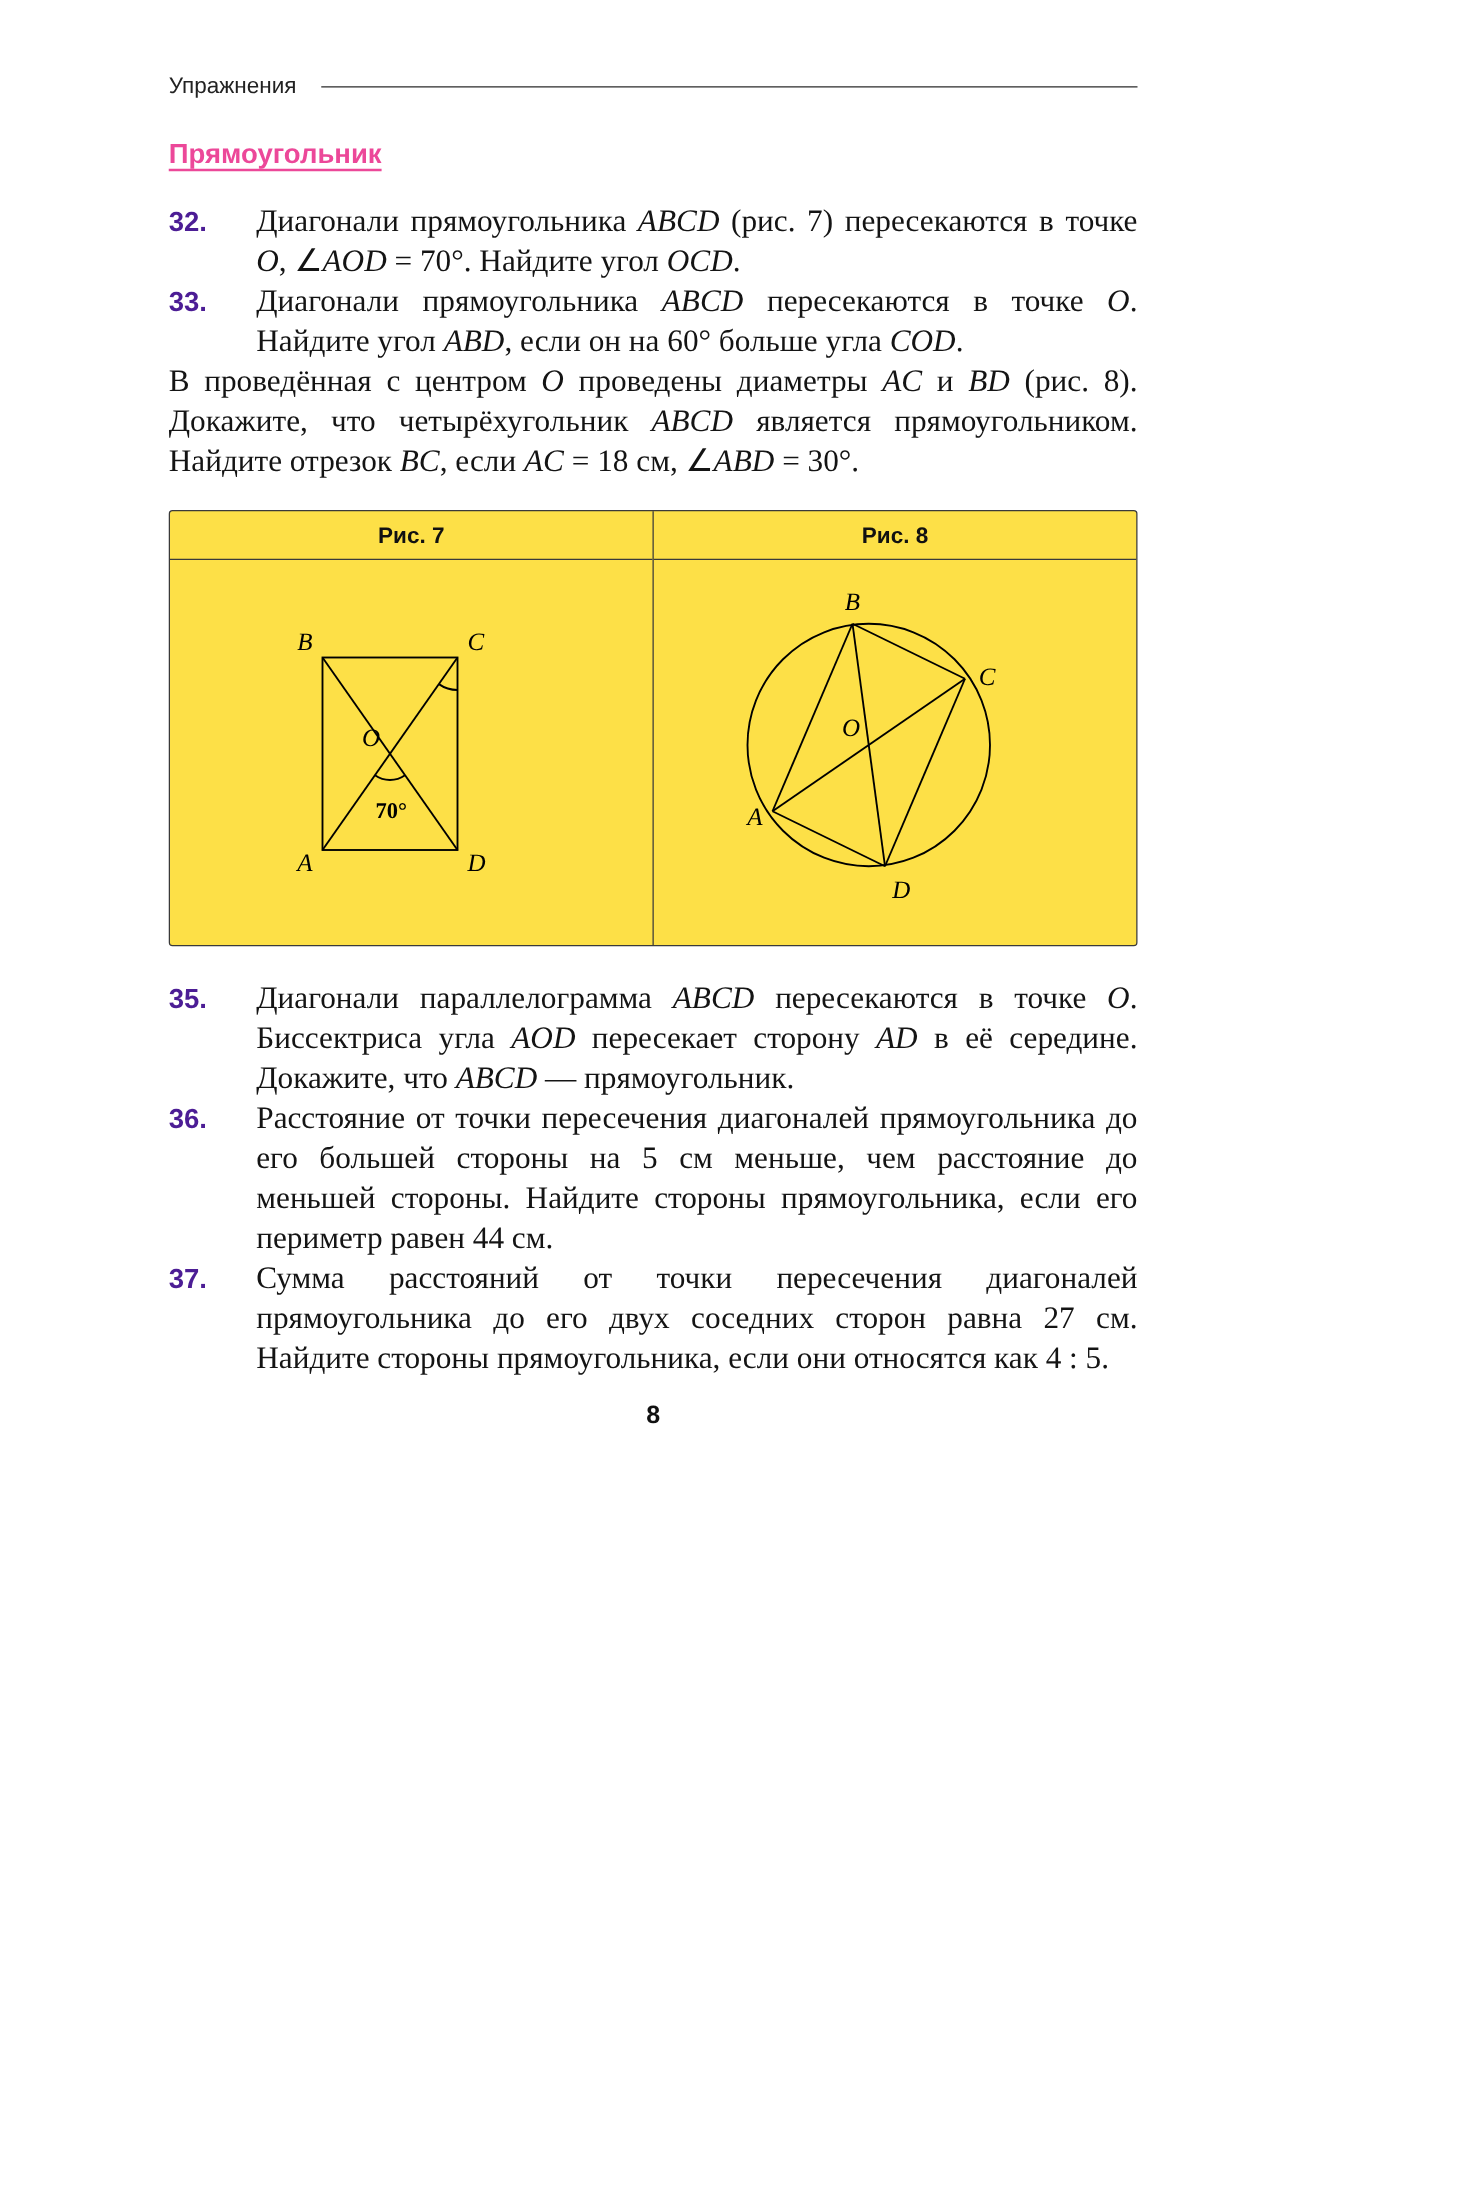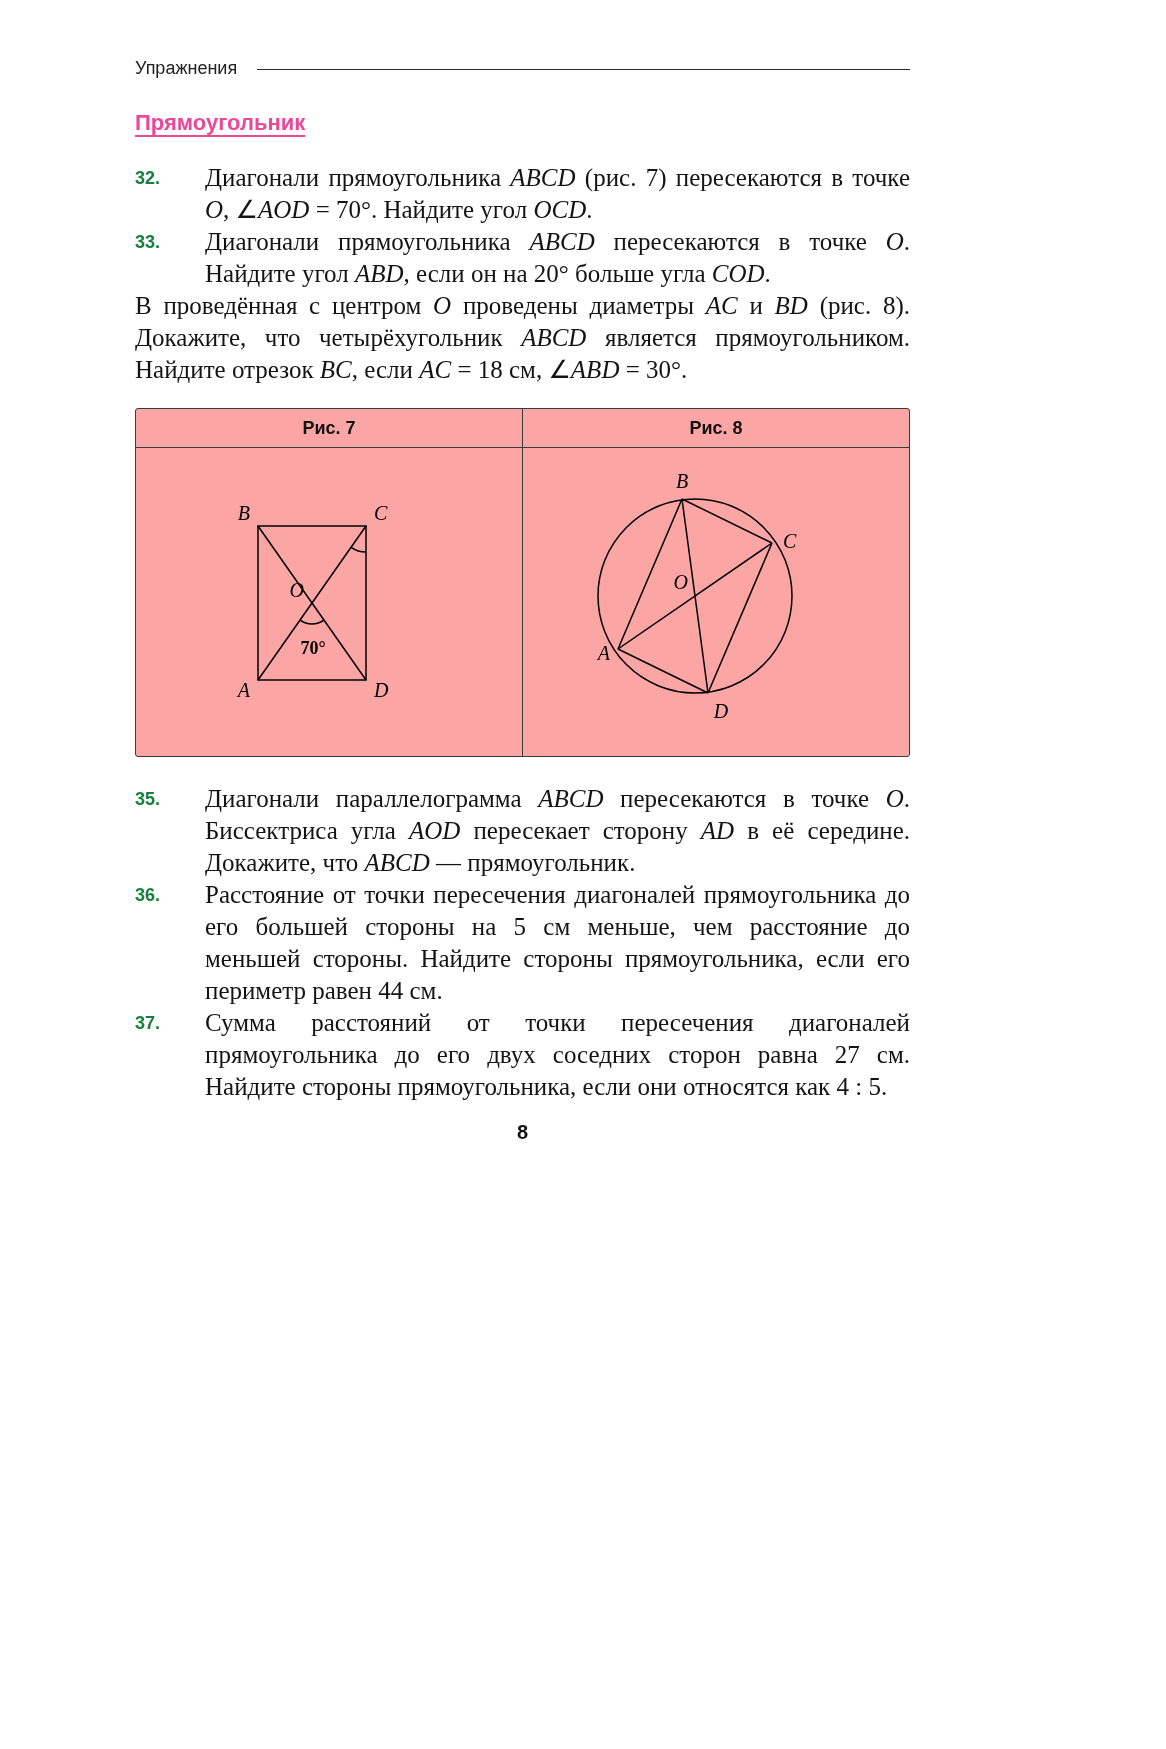--- a/index.html
+++ b/index.html
@@ -33,37 +33,37 @@
     font-size:22px;font-weight:bold;color:#ec4899;
     text-decoration:underline;
     text-underline-offset:5px;
     text-decoration-thickness:1.5px;
   }
   
   .problem{display:flex;margin:0;}
   .problem .num{
     flex:0 0 70px;width:70px;
     font-family:"Liberation Sans", sans-serif;
-    font-weight:bold;font-size:18px;line-height:32px;color:#15803d;
+    font-weight:bold;font-size:22px;line-height:32px;color:#4c1d95;
   }
   .problem .text{
     flex:1;margin:0;
     font-size:25px;line-height:32px;
     text-align:justify;
     hyphens:auto;-webkit-hyphens:auto;
   }
   .problem .text i{font-style:italic;}
   
   .figure-box{
     margin:22px 0 26px 0;
     border:1.6px solid #3a3a3a;
     border-radius:3px;
     display:grid;
     grid-template-columns:1fr 1fr;
-    background:#fca5a5;
+    background:#fde047;
   }
   .figure-col.left{border-right:1.6px solid #3a3a3a;}
   .figure-caption{
     height:38px;display:flex;align-items:center;justify-content:center;
     font-family:"Liberation Sans", sans-serif;
     font-weight:bold;font-size:18px;color:#111;
     border-bottom:1.6px solid #3a3a3a;
   }
   .figure-drawing{
     height:308px;display:flex;align-items:center;justify-content:center;
@@ -94,21 +94,21 @@
 
   <h1 class="section-title">Прямоугольник</h1>
 
   <div>
     <div class="problem">
       <span class="num">32.</span>
       <p class="text"><span>Диагонали прямоугольника </span><i>ABCD</i><span> (рис. 7) пересекаются в точке </span><i>O</i><span>, ∠</span><i>AOD</i><span> = 70°. Найдите угол </span><i>OCD</i><span>.</span></p>
     </div>
     <div class="problem">
       <span class="num">33.</span>
-      <p class="text"><span>Диагонали прямоугольника </span><i>ABCD</i><span> пересекаются в точке </span><i>O</i><span>. Найдите угол </span><i>ABD</i><span>, если он на 20° больше угла </span><i>COD</i><span>.</span></p>
+      <p class="text"><span>Диагонали прямоугольника </span><i>ABCD</i><span> пересекаются в точке </span><i>O</i><span>. Найдите угол </span><i>ABD</i><span>, если он на 60° больше угла </span><i>COD</i><span>.</span></p>
     </div>
     <div class="problem">
       <p class="text"><span>В проведённая с центром </span><i>O</i><span> проведены диаметры </span><i>AC</i><span> и </span><i>BD</i><span> (рис. 8). Докажите, что четырёхугольник </span><i>ABCD</i><span> является прямоугольником. Найдите отрезок </span><i>BC</i><span>, если </span><i>AC</i><span> = 18 см, ∠</span><i>ABD</i><span> = 30°.</span></p>
     </div>
   </div>
 
   <div class="figure-box">
     <div class="figure-col left">
       <div class="figure-caption">Рис. 7</div>
       <div class="figure-drawing">

